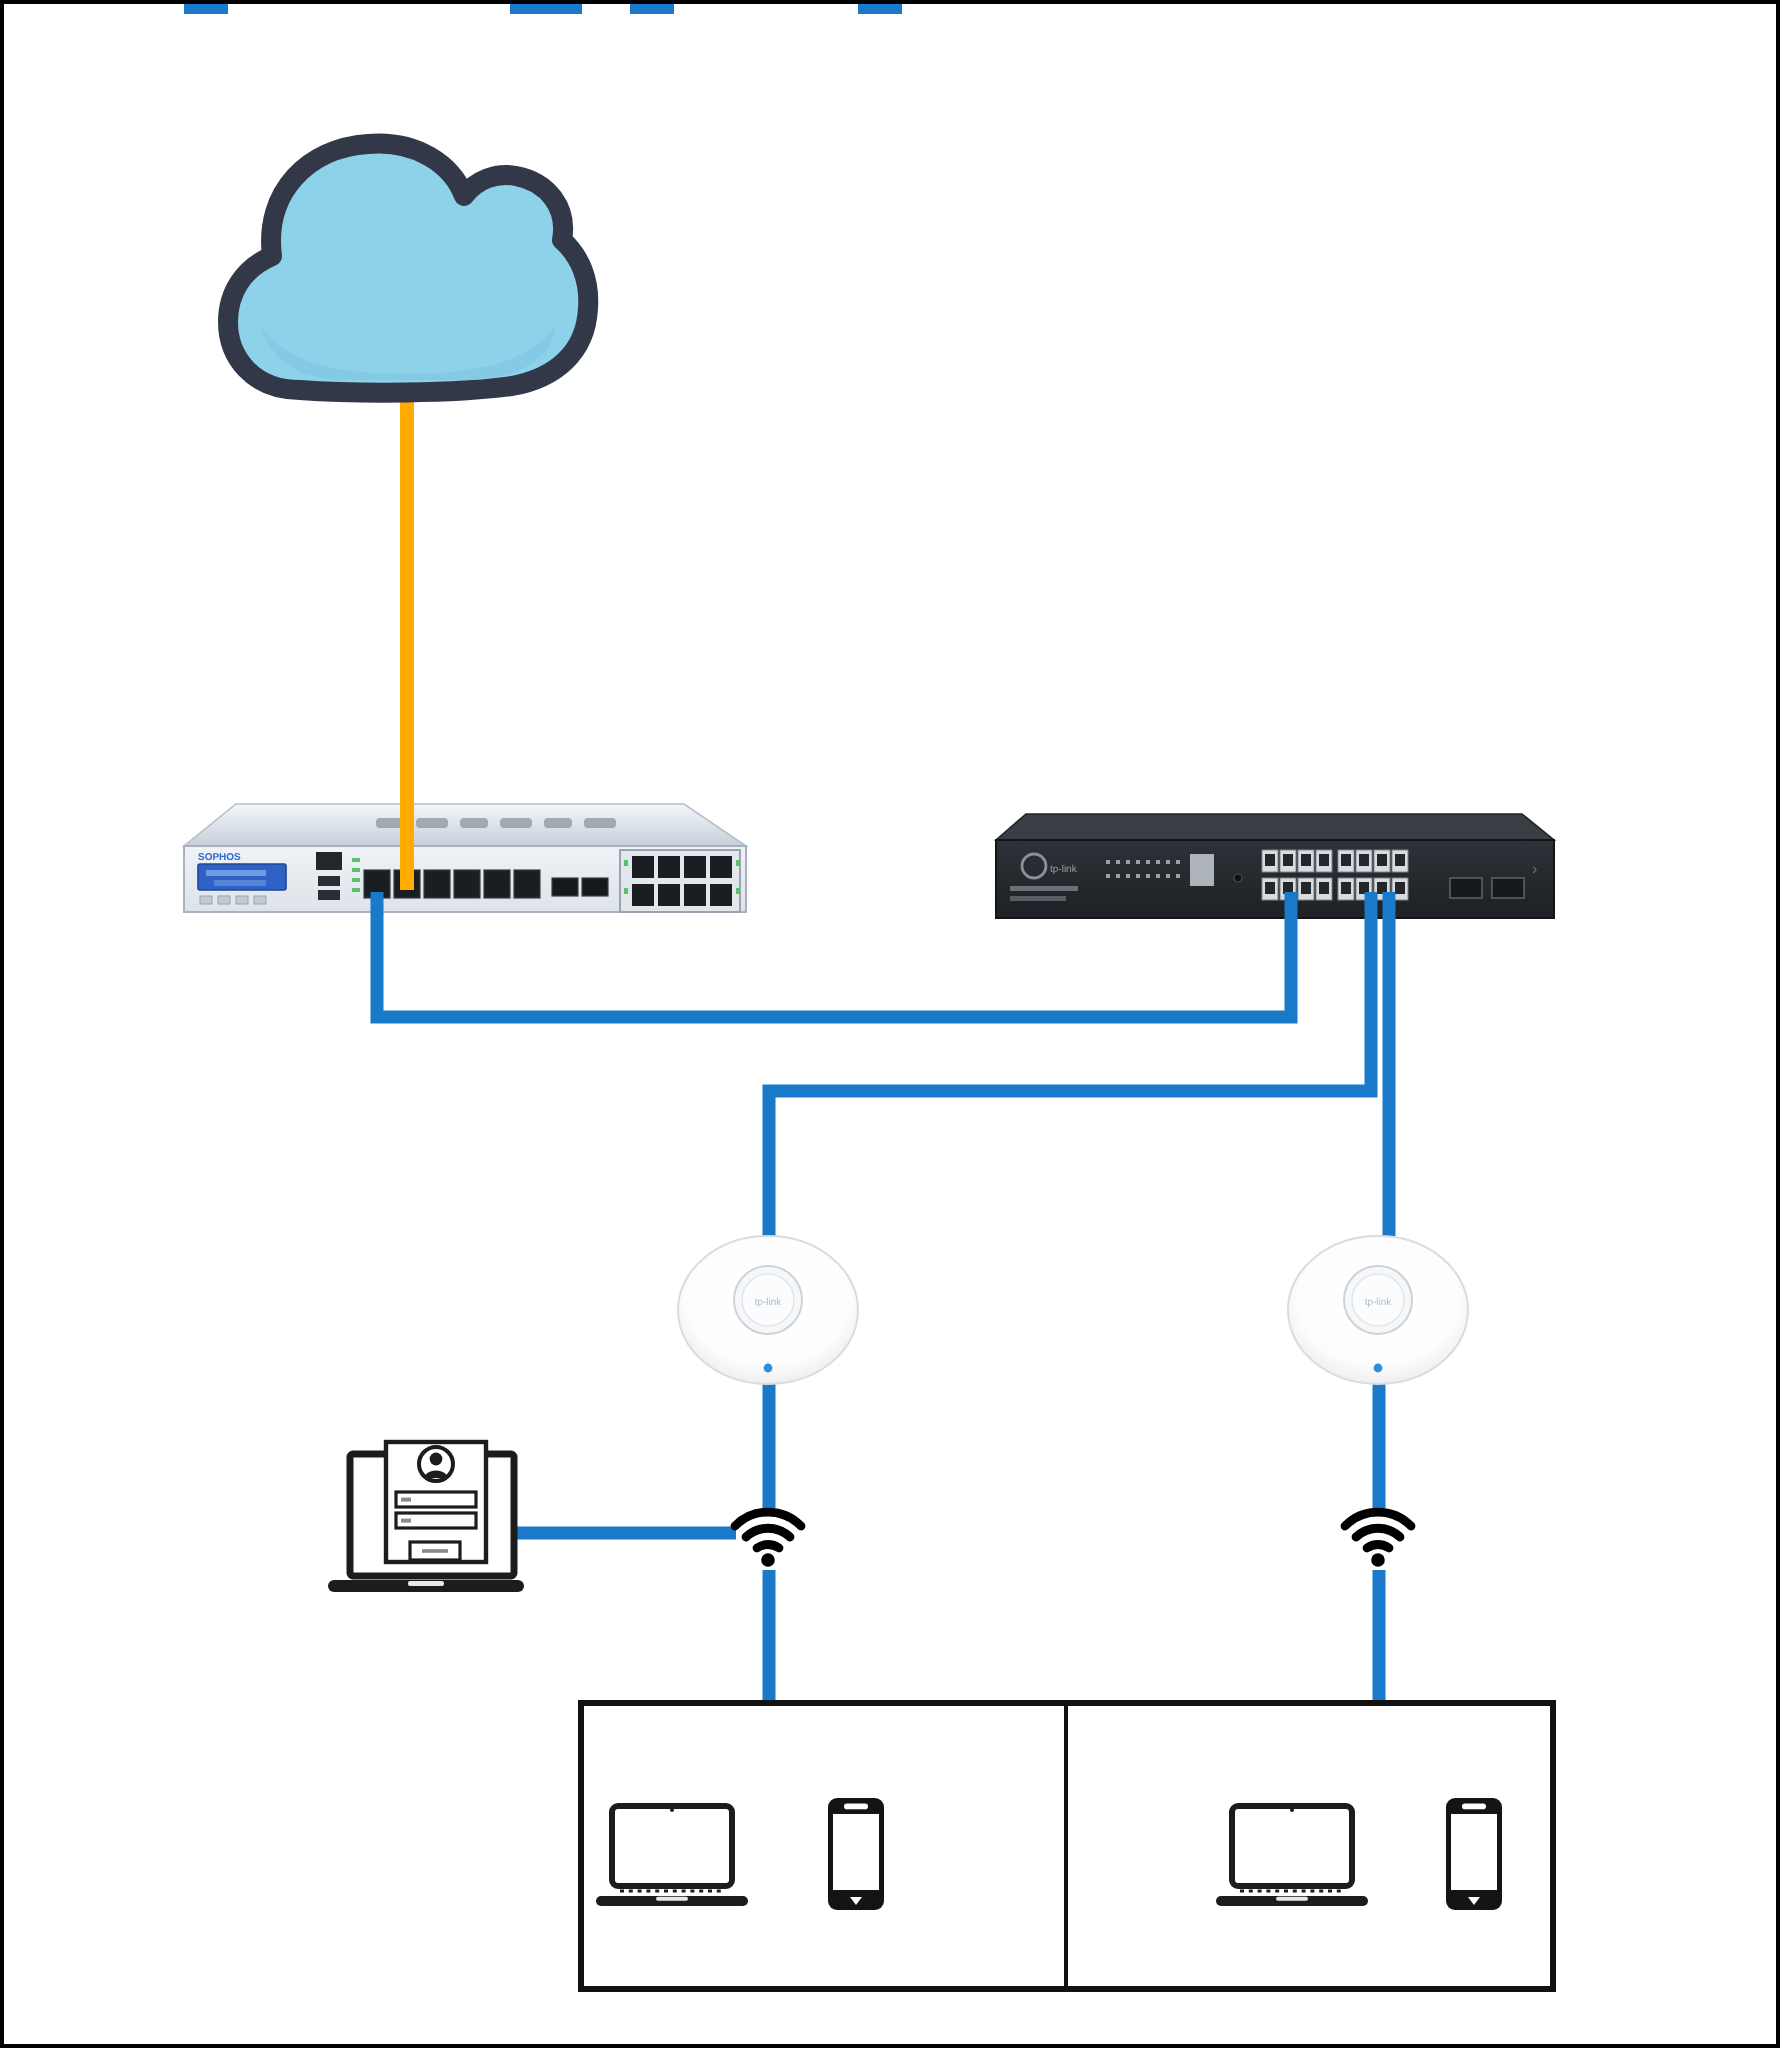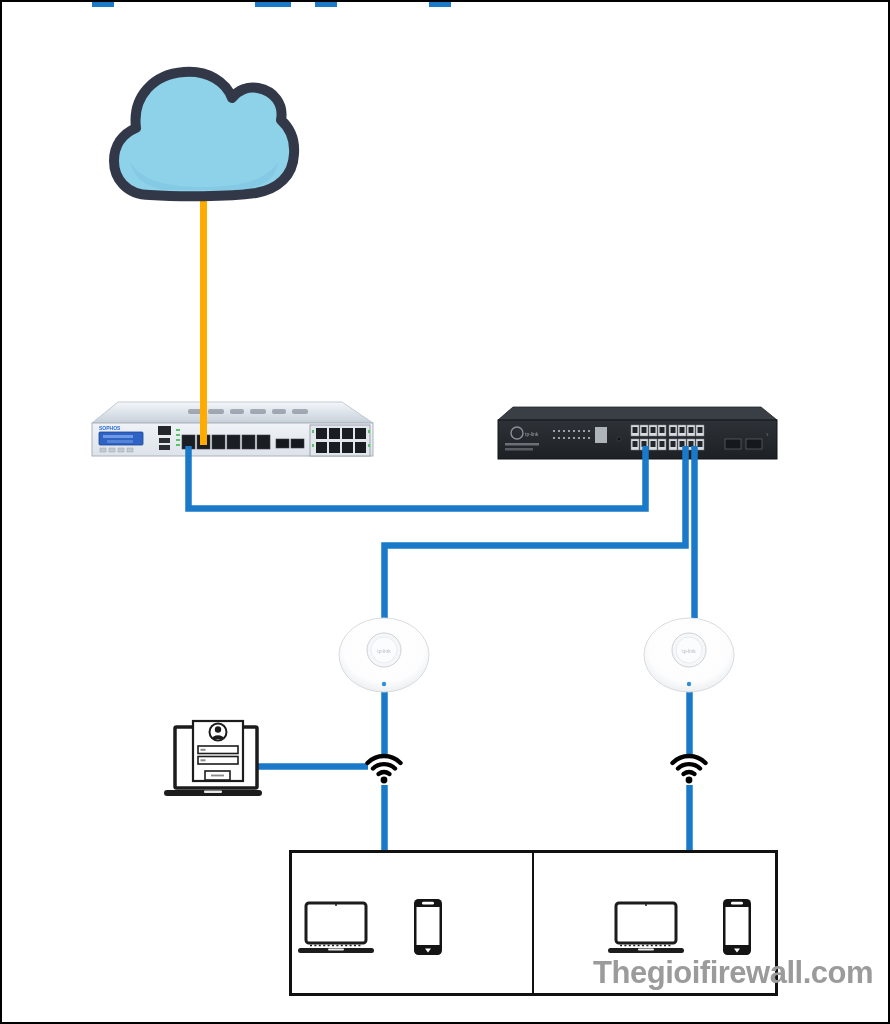--- a/index.html
+++ b/index.html
@@ -320,15 +320,14 @@
     <rect x="30" y="47.4" width="16" height="2" rx="1" fill="#fff" opacity="0.9"></rect>
   </svg>
 
   <svg class="abs dev-top" style="left:720px;top:896px;" width="30" height="58" viewBox="0 0 30 58">
     <rect x="1" y="1" width="28" height="56" rx="4.5" fill="#141414"></rect>
     <rect x="3.5" y="9" width="23" height="38" fill="#fff"></rect>
     <rect x="9" y="3.8" width="12" height="2.8" rx="1.4" fill="#fff"></rect>
     <polygon points="12,50.5 18,50.5 15,54.5" fill="#fff"></polygon>
   </svg>
 
-  <div class="watermark">Thegioifirewall.com</div>
 
 </div>
 
 </body></html>

